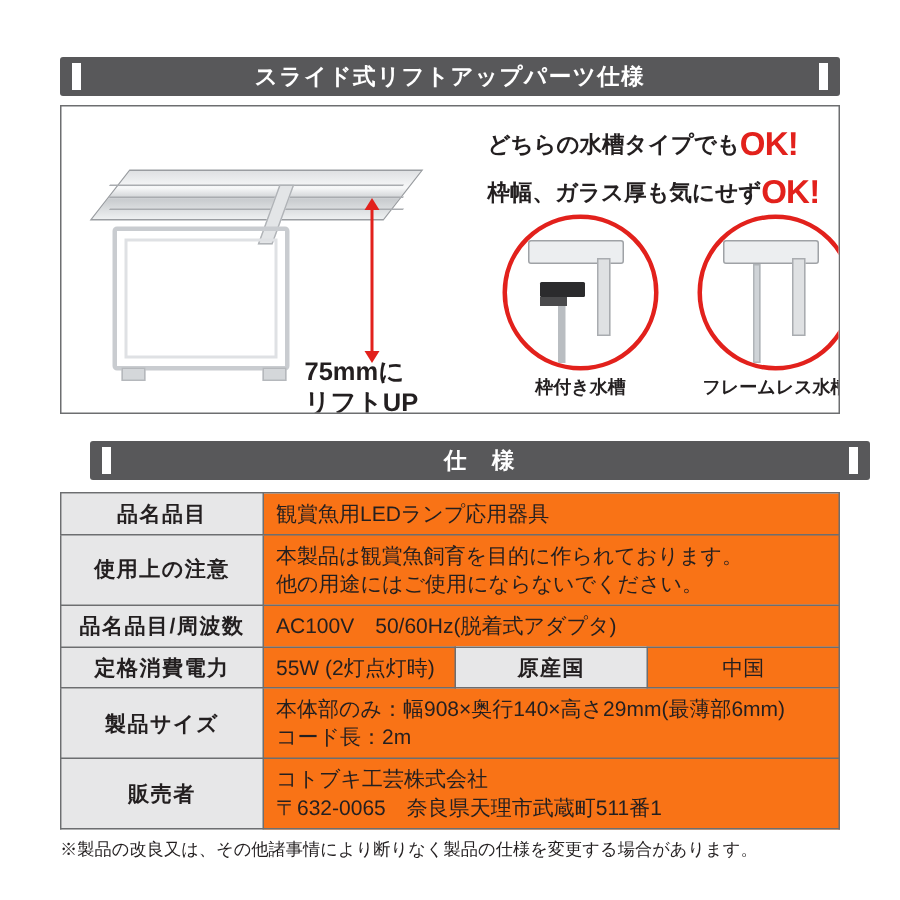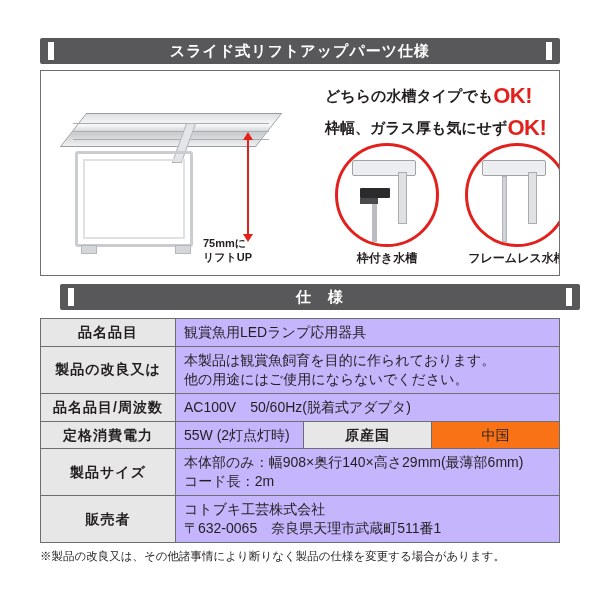--- a/index.html
+++ b/index.html
@@ -175,21 +175,21 @@
   .measure::after {
     bottom: -7px;
     border-top: 8px solid #e2211c;
   }
   .measure-label {
     position: absolute;
     left: 152px;
     top: 158px;
     width: 92px;
     color: #231f20;
-    font-size: 11px;
+    font-size: 17px;
     font-weight: bold;
     line-height: 1.25;
     text-align: left;
   }
 
   
   .info {
     position: absolute;
     left: 248px;
     top: 10px;
@@ -341,21 +341,21 @@
     line-height: 1.35;
   }
   td.lbl {
     width: 118px;
     background: #e7e7e8;
     text-align: center;
     font-weight: bold;
     letter-spacing: 1px;
     white-space: nowrap;
   }
-  td.val { background: #c4b5fd; }
+  td.val { background: #f97316; }
   td.lbl2 {
     width: 74px;
     background: #e7e7e8;
     text-align: center;
     font-weight: bold;
     letter-spacing: 1px;
     white-space: nowrap;
   }
   td.val2 {
     width: 110px;
@@ -429,35 +429,35 @@
               <div class="c2-bracket"></div>
               <div class="c2-arm"></div>
               <div class="c2-glass"></div>
             </div>
             <div class="circ-cap">フレームレス水槽</div>
           </div>
         </div>
       </div>
     </div>
 
-    <div class="bar-wrap" style="margin-top:8px;padding-left:40px;">
+    <div class="bar-wrap" style="margin-top:18px;padding-left:40px;">
       <div class="bar">
         <span class="bar-title">仕　様</span>
       </div>
     </div>
 
     <div class="spec-wrap">
       <table class="spec">
         <tbody>
           <tr>
             <td class="lbl">品名品目</td>
             <td class="val" colspan="3">観賞魚用LEDランプ応用器具</td>
           </tr>
           <tr>
-            <td class="lbl">製品の改良又は</td>
+            <td class="lbl">使用上の注意</td>
             <td class="val" colspan="3" style="white-space:pre-line;">本製品は観賞魚飼育を目的に作られております。
 他の用途にはご使用にならないでください。</td>
           </tr>
           <tr>
             <td class="lbl">品名品目/周波数</td>
             <td class="val" colspan="3">AC100V　50/60Hz(脱着式アダプタ)</td>
           </tr>
           <tr>
             <td class="lbl">定格消費電力</td>
             <td class="val">55W (2灯点灯時)</td>

